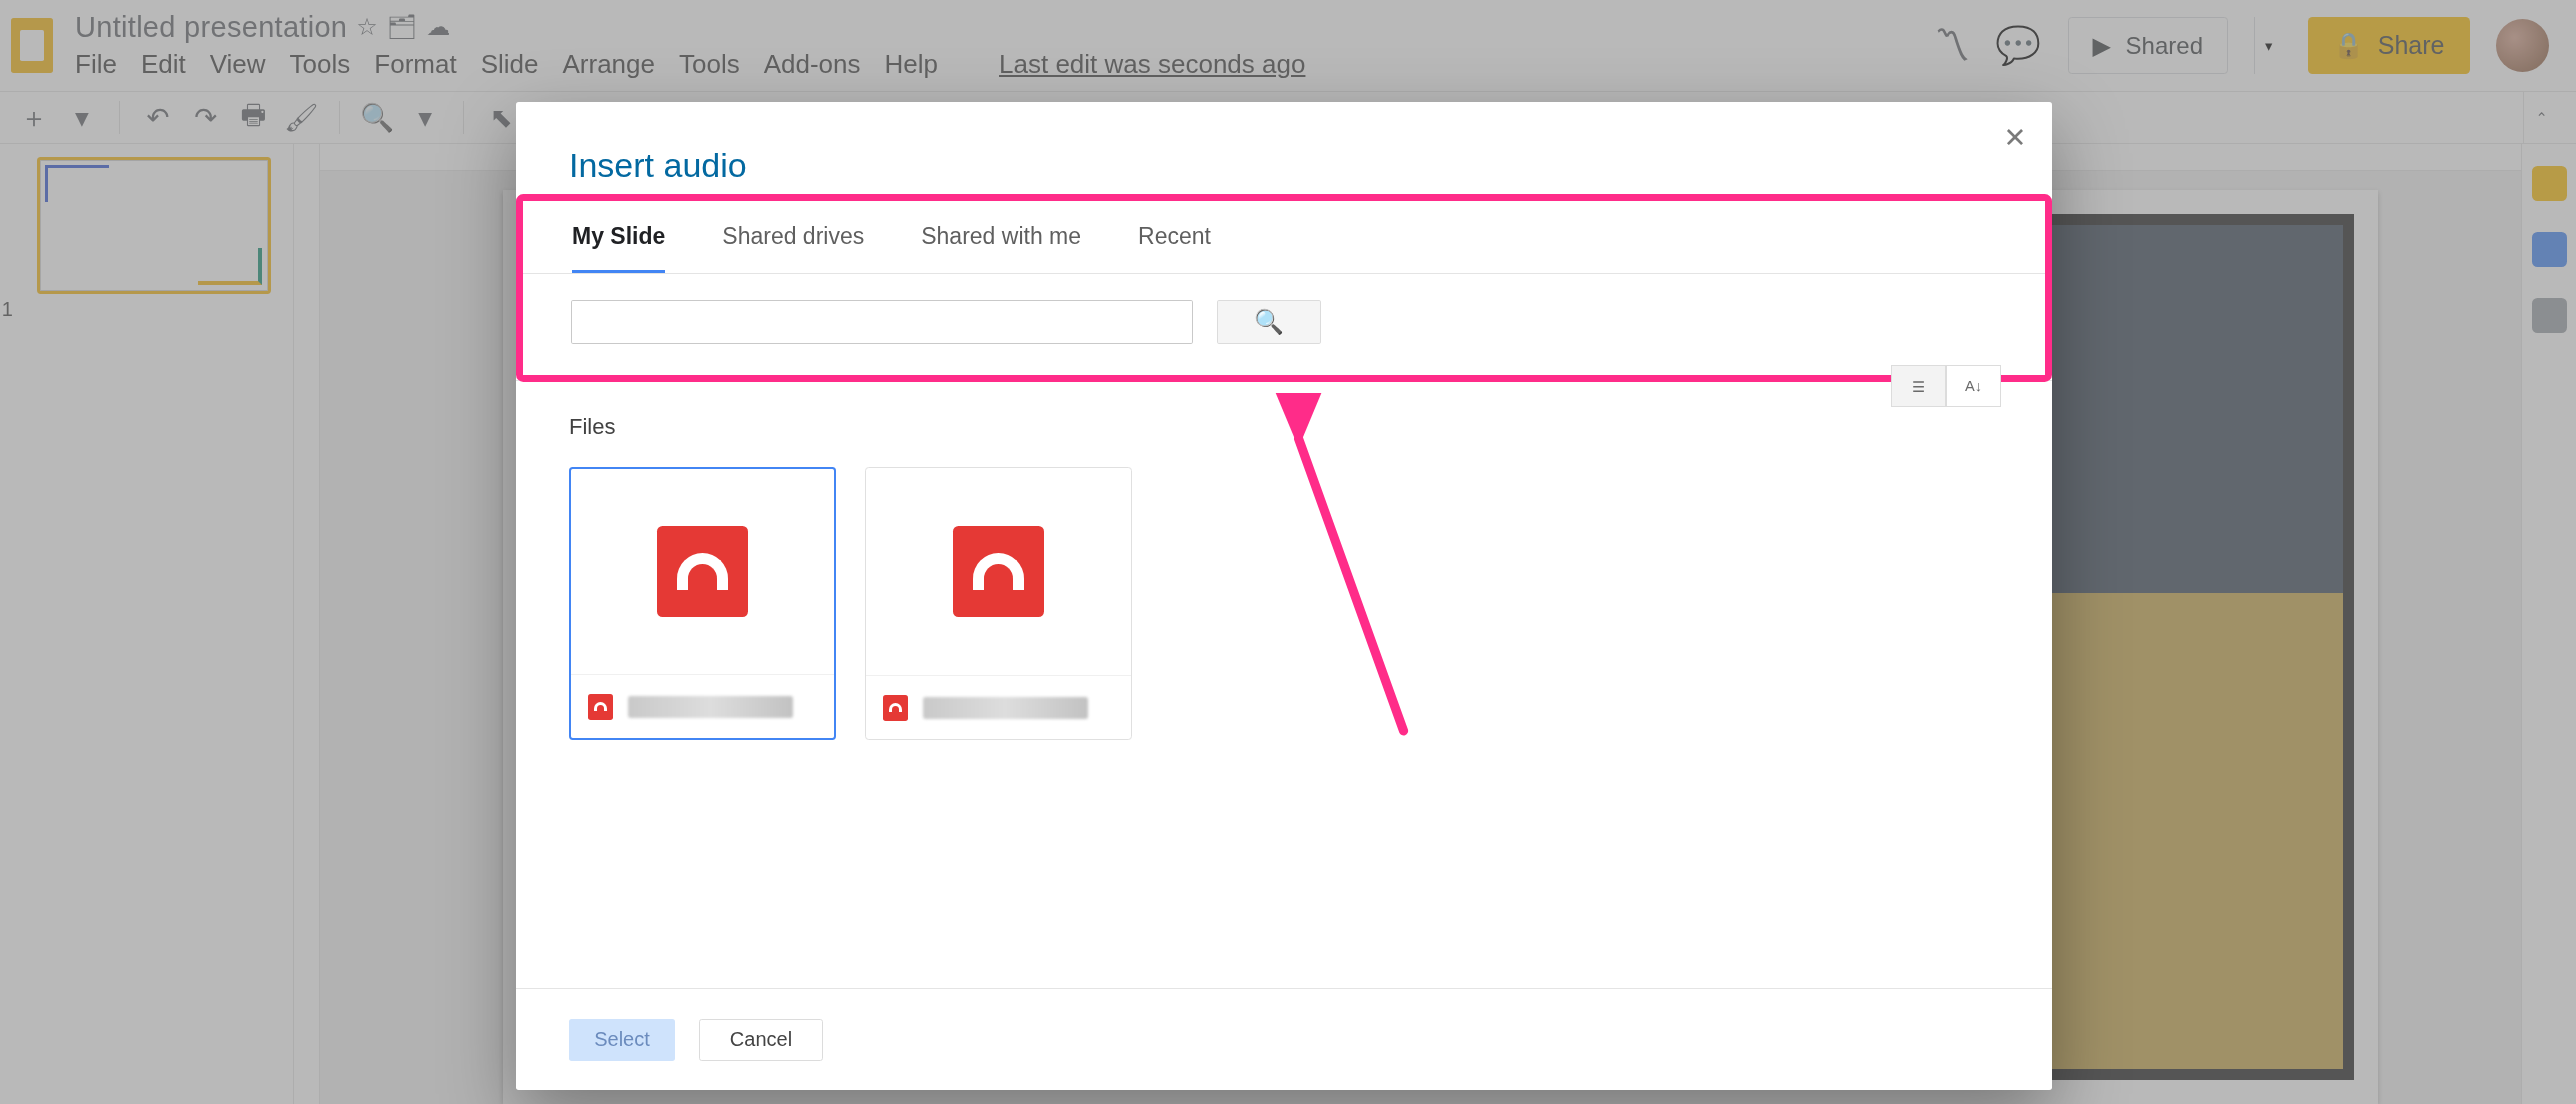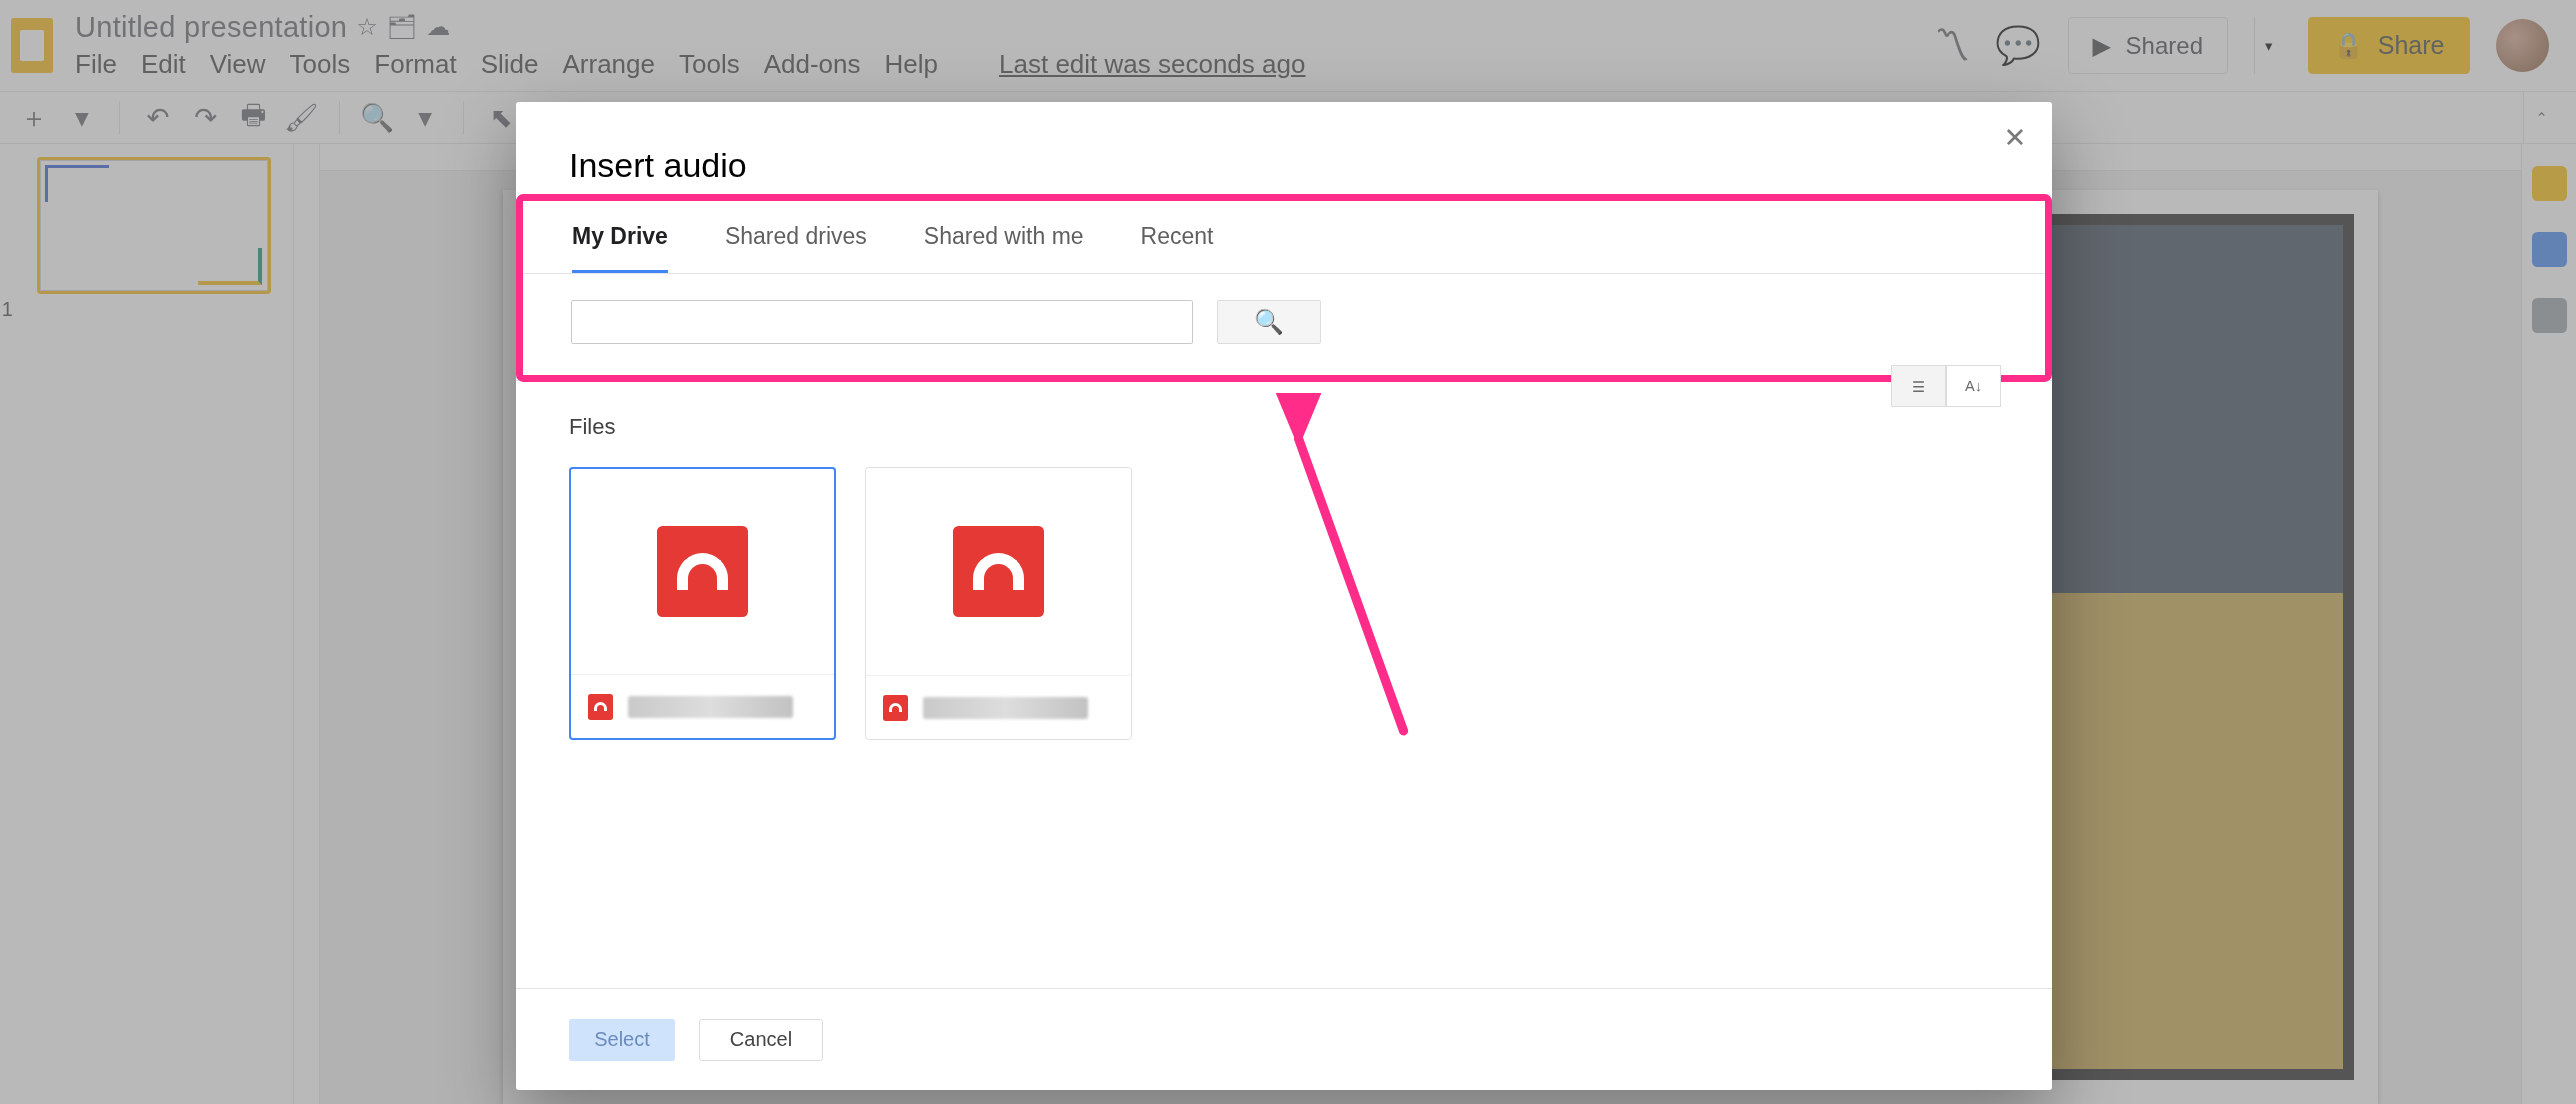--- a/index.html
+++ b/index.html
@@ -46,21 +46,21 @@
   .slide .bg-top { position:absolute; top:35px; left:35px; right:35px; height:393px; background:#3c4a59;}
   .slide .bg-bot { position:absolute; bottom:35px; left:35px; right:35px; height:476px; background:#c8a74b;}
   .side-rail { width:55px; background:#fff; border-left:0.9px solid #e4e4e4; display:flex; flex-direction:column; align-items:center; gap:31px; padding-top:22px;}
   .side-rail .rail-ic { width:35px; height:35px; border-radius:5.5px;}
 
   
   .overlay { position:absolute; inset:0; background:rgba(128,128,128,.55); }
 
   
   .dialog { position:absolute; left:516px; top:102px; width:1536px; height:988px; background:#fff; border-radius:2.7px; box-shadow:0 27.4px 73px rgba(0,0,0,.35); display:flex; flex-direction:column;}
-  .dlg-title { font-size:34px; color:#000000; padding:44px 0 9.1px 53px;}
+  .dlg-title { font-size:34px; color:#0369a1; padding:44px 0 9.1px 53px;}
   .dlg-close { position:absolute; right:25.6px; top:20px; font-size:27.4px; color:#7a7a7a; cursor:pointer;}
   .highlight-box { border:7.3px solid #ff2c89; border-radius:7.3px; margin:0 0 0 0; position:relative;}
   .tabs { display:flex; gap:57px; padding:16.5px 0 0 49px; border-bottom:0.9px solid #e4e4e4; background:#fff;}
   .tab { font-size:23px; color:#5f5f5f; padding:5.5px 0 20px 0; }
   .tab.active { color:#202124; font-weight:600; border-bottom:3.7px solid #4285f4;}
   .search-row { display:flex; align-items:center; gap:24px; padding:25.6px 48px 31px 48px; background:#fff;}
   .search-input { width:622px; height:44px; border:0.9px solid #c9c9c9; border-radius:1.8px; font-size:20px; padding:0 11px; background:#fff;}
   .search-btn { width:104px; height:44px; background:#f5f5f5; border:0.9px solid #dcdcdc; border-radius:1.8px; display:flex; align-items:center; justify-content:center; color:#6a6a6a; font-size:24px;}
 
   .view-toggles { position:absolute; right:51px; top:263px; display:flex;}
@@ -177,21 +177,21 @@
 </div>
 
 <div class="overlay"></div>
 
 <div class="dialog">
   <span class="dlg-close">✕</span>
   <div class="dlg-title">Insert audio</div>
 
   <div class="highlight-box">
     <div class="tabs">
-      <div class="tab active">My Drive</div>
+      <div class="tab active">My Slide</div>
       <div class="tab">Shared drives</div>
       <div class="tab">Shared with me</div>
       <div class="tab">Recent</div>
     </div>
     <div class="search-row">
       <input class="search-input" placeholder="" style="">
       <div class="search-btn">
           <span>🔍</span>
         </div>
     </div>

